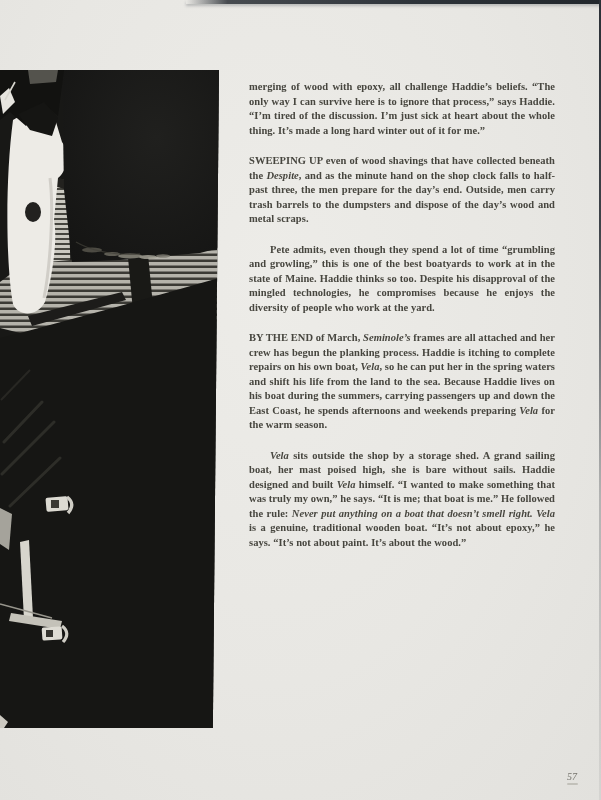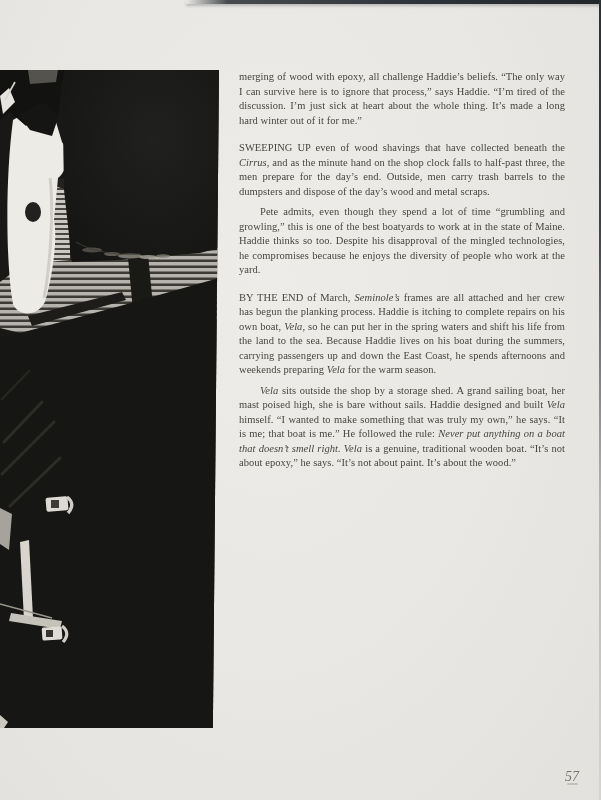--- a/index.html
+++ b/index.html
@@ -24,26 +24,26 @@
   figure.photo{
     position:absolute;left:0;top:70px;width:219px;height:658px;margin:0;
     clip-path:polygon(0 0, 100% 0, 97.2% 100%, 0 100%);
   }
   figure.photo svg{display:block;width:100%;height:100%;}
   .text-col{
     position:absolute;left:233px;top:64px;width:338px;
     font-size:10.5px;line-height:14.5px;color:#47463f;
     text-align:justify;letter-spacing:.05px;
   }
-  .text-col p{margin:6px;}
+  .text-col p{margin:16px;font-weight:bold;}
   .text-col p.space{margin-top:13px;}
   .text-col p.indent{text-indent:21px;}
   .it{font-style:italic;}
   .folio{position:absolute;left:564px;top:772px;width:16px;text-align:center;}
-  .folio-num{font-style:italic;font-size:14px;color:#75746d;line-height:10px;}
+  .folio-num{font-style:italic;font-size:10px;color:#75746d;line-height:10px;}
   .folio-mark{width:11px;height:2px;background:#bcbbb4;margin:1px auto 0;border-radius:1px;opacity:.85;}
 </style>
 </head>
 <body>
 
 <div class="scan">
 
   <div class="top-edge"></div>
   <div class="right-edge"></div>
 
@@ -116,21 +116,21 @@
         <rect x="42" y="557" width="20" height="13" rx="2" fill="#dedcd4" transform="rotate(-4 52 563)"></rect>
         <rect x="46" y="560" width="7" height="7" fill="#35342f"></rect>
         <path d="M62,556 q9,7 1,16" stroke="#cfcdc5" stroke-width="3.2" fill="none"></path>
       </g>
       <polygon points="0,645 8,652 4,658 0,658" fill="#ccc9c1"></polygon>
     </svg>
   </figure>
 
   <main class="text-col" id="article">
       <p class=""><span>merging of wood with epoxy, all challenge Haddie’s beliefs. “The only way I can survive here is to ignore that process,” says Haddie. “I’m tired of the discussion. I’m just sick at heart about the whole thing. It’s made a long hard winter out of it for me.”</span></p>
-      <p class="space"><span>SWEEPING UP even of wood shavings that have collected beneath the </span><span class="it">Cirrus</span><span>, and as the minute hand on the shop clock falls to half-past three, the men prepare for the day’s end. Outside, men carry trash barrels to the dumpsters and dispose of the day’s wood and metal scraps.</span></p>
+      <p class="space"><span>SWEEPING UP even of wood shavings that have collected beneath the </span><span class="it">Despite</span><span>, and as the minute hand on the shop clock falls to half-past three, the men prepare for the day’s end. Outside, men carry trash barrels to the dumpsters and dispose of the day’s wood and metal scraps.</span></p>
       <p class="indent "><span>Pete admits, even though they spend a lot of time “grumbling and growling,” this is one of the best boatyards to work at in the state of Maine. Haddie thinks so too. Despite his disapproval of the mingled technologies, he compromises because he enjoys the diversity of people who work at the yard.</span></p>
       <p class="space"><span>BY THE END of March, </span><span class="it">Seminole’s</span><span> frames are all attached and her crew has begun the planking process. Haddie is itching to complete repairs on his own boat, </span><span class="it">Vela</span><span>, so he can put her in the spring waters and shift his life from the land to the sea. Because Haddie lives on his boat during the summers, carrying passengers up and down the East Coast, he spends afternoons and weekends preparing </span><span class="it">Vela</span><span> for the warm season.</span></p>
       <p class="indent "><span class="it">Vela</span><span> sits outside the shop by a storage shed. A grand sailing boat, her mast poised high, she is bare without sails. Haddie designed and built </span><span class="it">Vela</span><span> himself. “I wanted to make something that was truly my own,” he says. “It is me; that boat is me.” He followed the rule: </span><span class="it">Never put anything on a boat that doesn’t smell right.</span><span> </span><span class="it">Vela</span><span> is a genuine, traditional wooden boat. “It’s not about epoxy,” he says. “It’s not about paint. It’s about the wood.”</span></p>
     </main>
 
   <div class="folio">
     <div class="folio-num">57</div>
     <div class="folio-mark"></div>
   </div>
 

